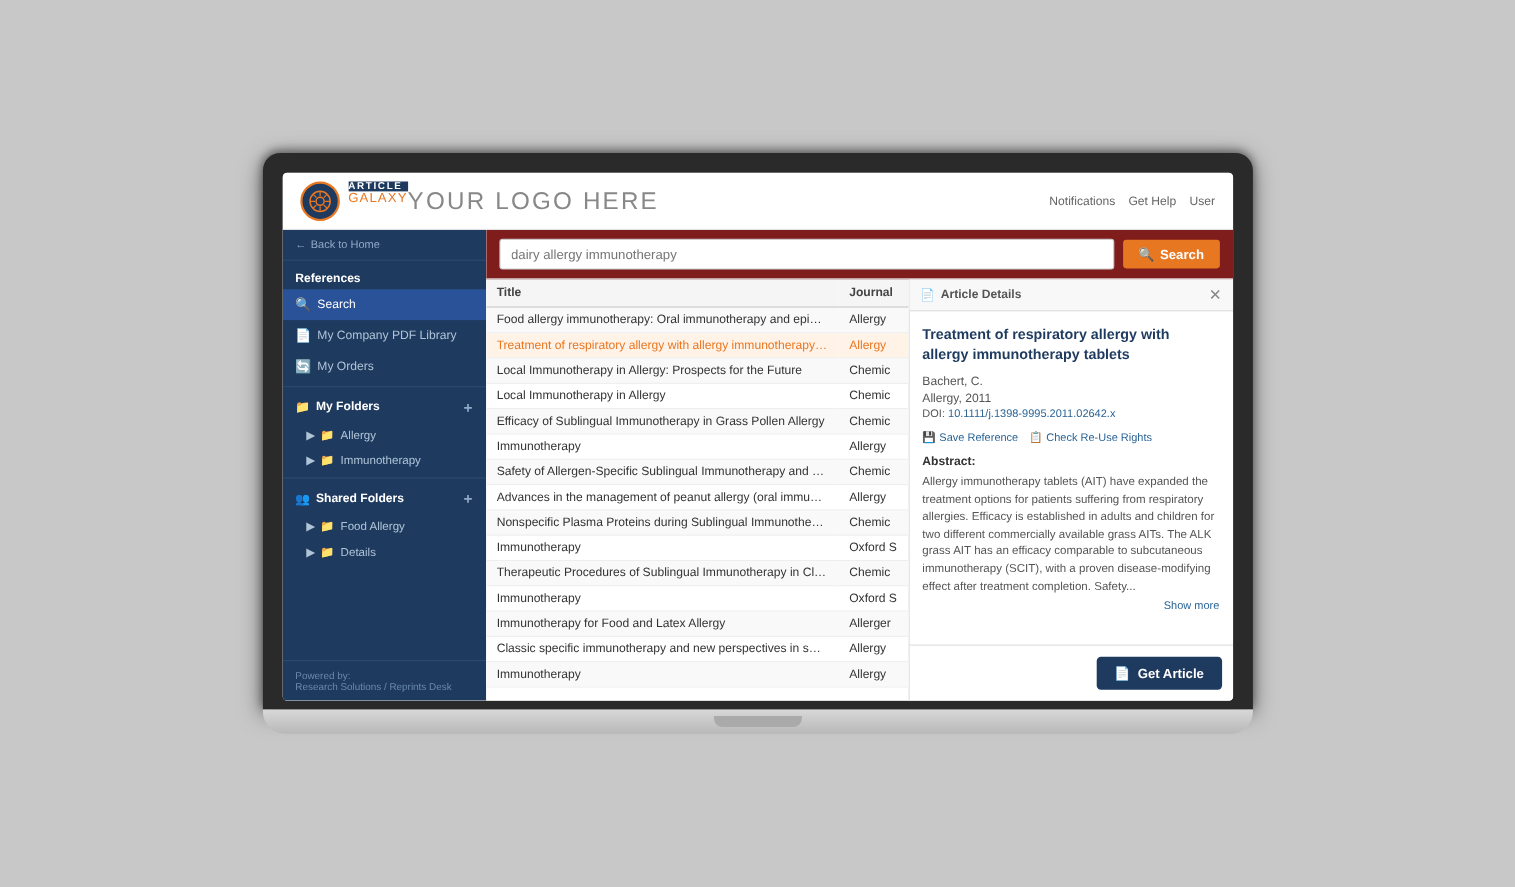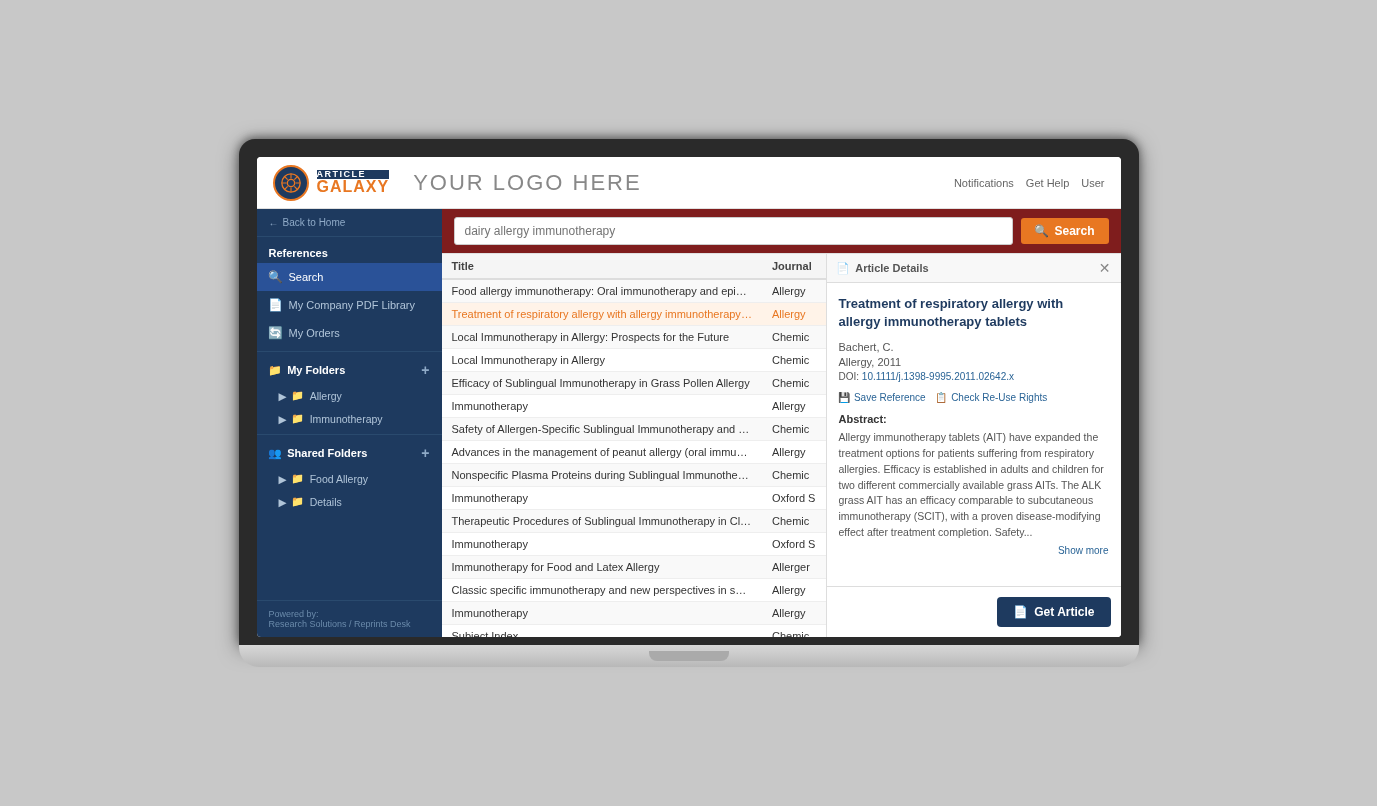--- a/index.html
+++ b/index.html
@@ -61,22 +61,20 @@
       display: flex;
       align-items: center;
       background: #fff;
       padding: 8px 16px;
       border-bottom: 1px solid #e0e0e0;
       height: 52px;
     }
 
     .logo-area {
       display: flex;
-      align-items: center;
-      margin-right: 24px;
     }
 
     .logo-circle {
       width: 36px;
       height: 36px;
       border-radius: 50%;
       background: #1e3a5f;
       border: 2px solid #e87722;
       display: flex;
       align-items: center;
@@ -466,21 +464,21 @@
                 <line x1="2" y1="12" x2="7" y2="12" stroke="#e87722" stroke-width="1.2"></line>
                 <line x1="17" y1="12" x2="22" y2="12" stroke="#e87722" stroke-width="1.2"></line>
                 <line x1="4.9" y1="4.9" x2="8.4" y2="8.4" stroke="#e87722" stroke-width="1.2"></line>
                 <line x1="15.6" y1="15.6" x2="19.1" y2="19.1" stroke="#e87722" stroke-width="1.2"></line>
                 <line x1="19.1" y1="4.9" x2="15.6" y2="8.4" stroke="#e87722" stroke-width="1.2"></line>
                 <line x1="8.4" y1="15.6" x2="4.9" y2="19.1" stroke="#e87722" stroke-width="1.2"></line>
               </svg>
             </div>
             <div class="logo-text">
               <span style="font-size:9px;font-weight:800;color:#fff;background:#1e3a5f;letter-spacing:1.5px;">ARTICLE</span>
-              <span style="font-size:16px;font-weight:700;color:#e87722;letter-spacing:1px;">GALAXY</span>
+              <span style="font-size:12px;font-weight:400;color:#e87722;letter-spacing:1px;">GALAXY</span>
             </div>
           </div>
           <div class="logo-brand-text">YOUR LOGO HERE</div>
           <div class="top-nav-right">
             <span>Notifications</span>
             <span>Get Help</span>
             <span>User</span>
           </div>
         </div>
 
@@ -626,24 +624,20 @@
                         <td class="title-col">Immunotherapy for Food and Latex Allergy</td>
                         <td class="journal-col">Allerger</td>
                       </tr>
                       <tr>
                         <td class="title-col">Classic specific immunotherapy and new perspectives in specific immunotherapy for foo</td>
                         <td class="journal-col">Allergy</td>
                       </tr>
                       <tr class="even">
                         <td class="title-col">Immunotherapy</td>
                         <td class="journal-col">Allergy</td>
-                      </tr>
-                      <tr>
-                        <td class="title-col">Subject Index</td>
-                        <td class="journal-col">Chemic</td>
                       </tr>
                     </tbody>
                 </table>
               </div>
 
               <div class="detail-panel">
                 <div class="detail-header">
                   <div class="detail-header-title">
                     <span>📄</span>
                     <span>Article Details</span>

